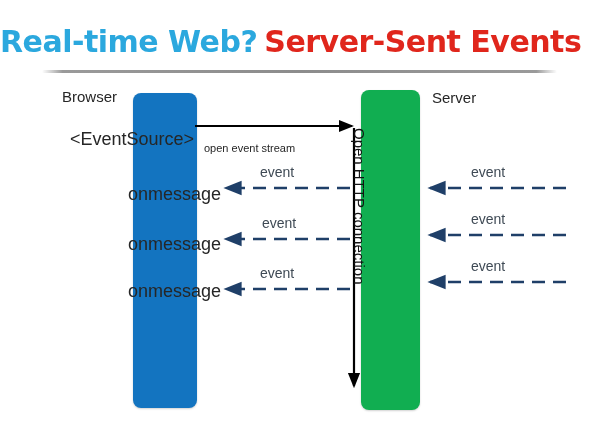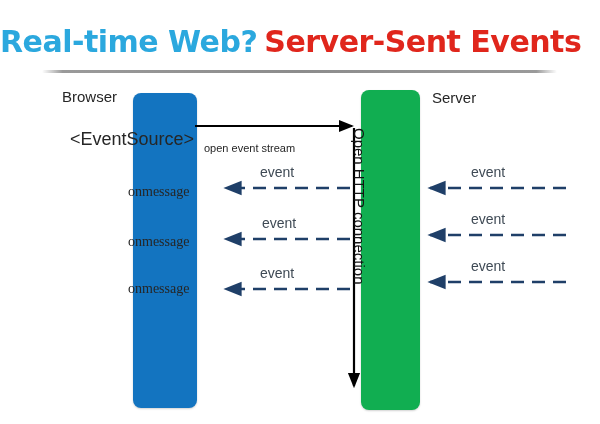--- a/index.html
+++ b/index.html
@@ -75,22 +75,22 @@
   }
   #browser-label  { left: 62px;  top: 88px;  font-size: 15px; text-align: right; }
   #server-label   { left: 432px; top: 89px;  font-size: 15px; text-align: center; }
   #eventsource-label { left: 70px; top: 113px; font-size: 18px; margin-top: 16px; }
   #open-stream-label { left: 204px; top: 110px; font-size: 11px; margin-top: 32px; }
 
   .onmessage-label {
     position: absolute;
     left: 128px;
     color: #262626;
-    font-family: Liberation Serif, serif;
-    font-size: 14px;
+    font-family: Liberation Sans, sans-serif;
+    font-size: 18px;
     white-space: nowrap;
     z-index: 4;
     text-align: center;
   }
   #onmessage-1 { top: 184px; }
   #onmessage-2 { top: 234px; }
   #onmessage-3 { top: 281px; }
 
   .event-label {
     position: absolute;

